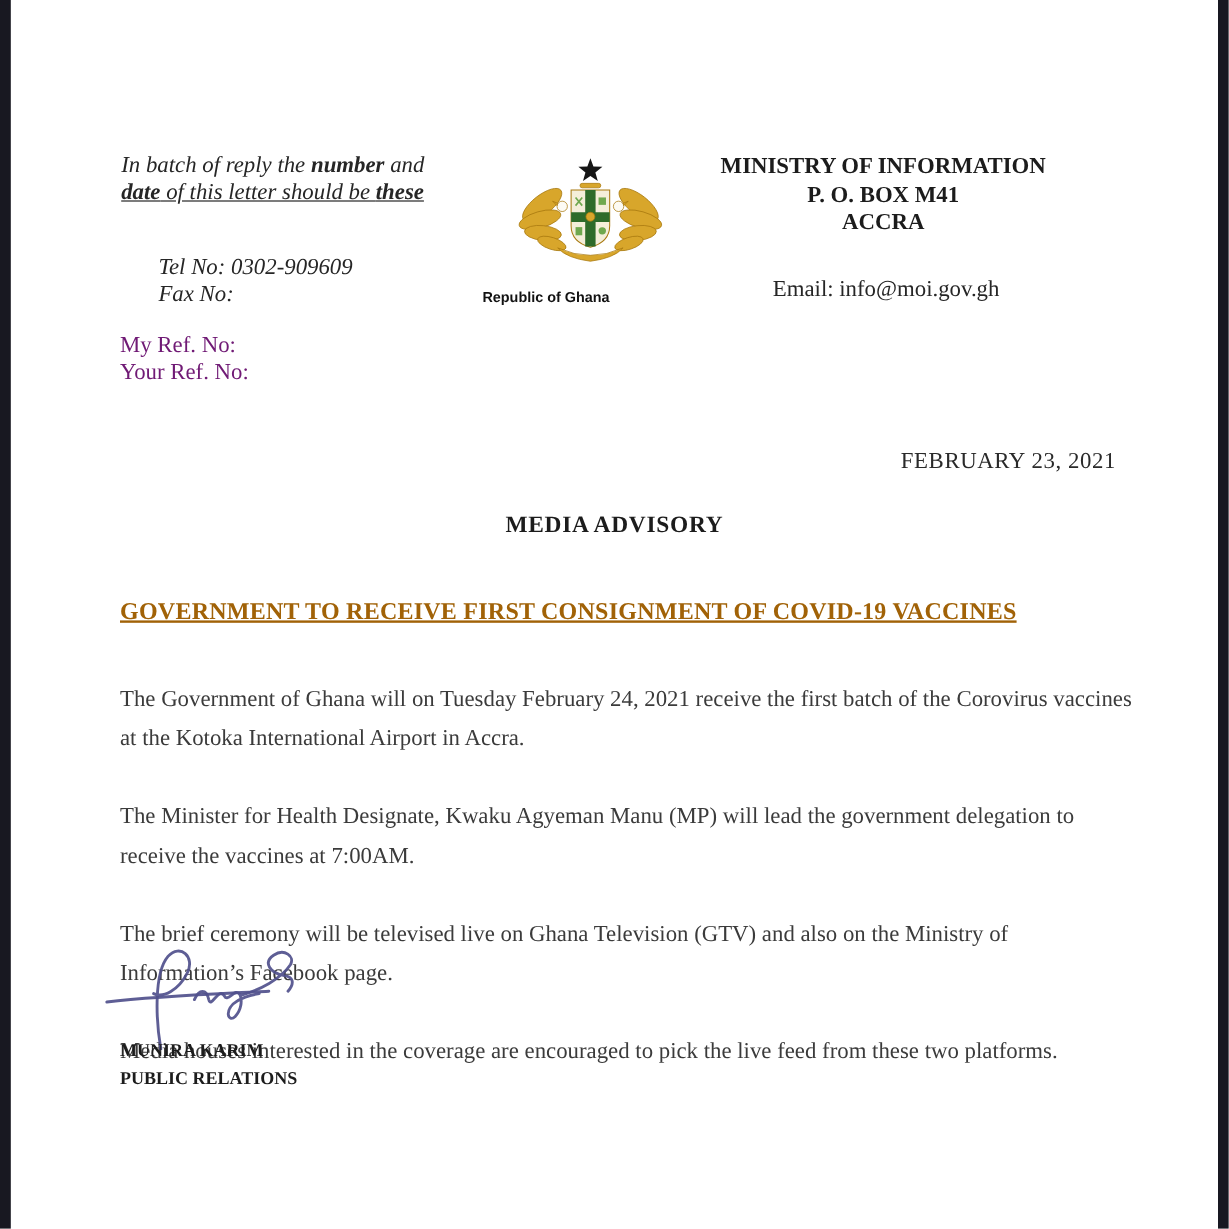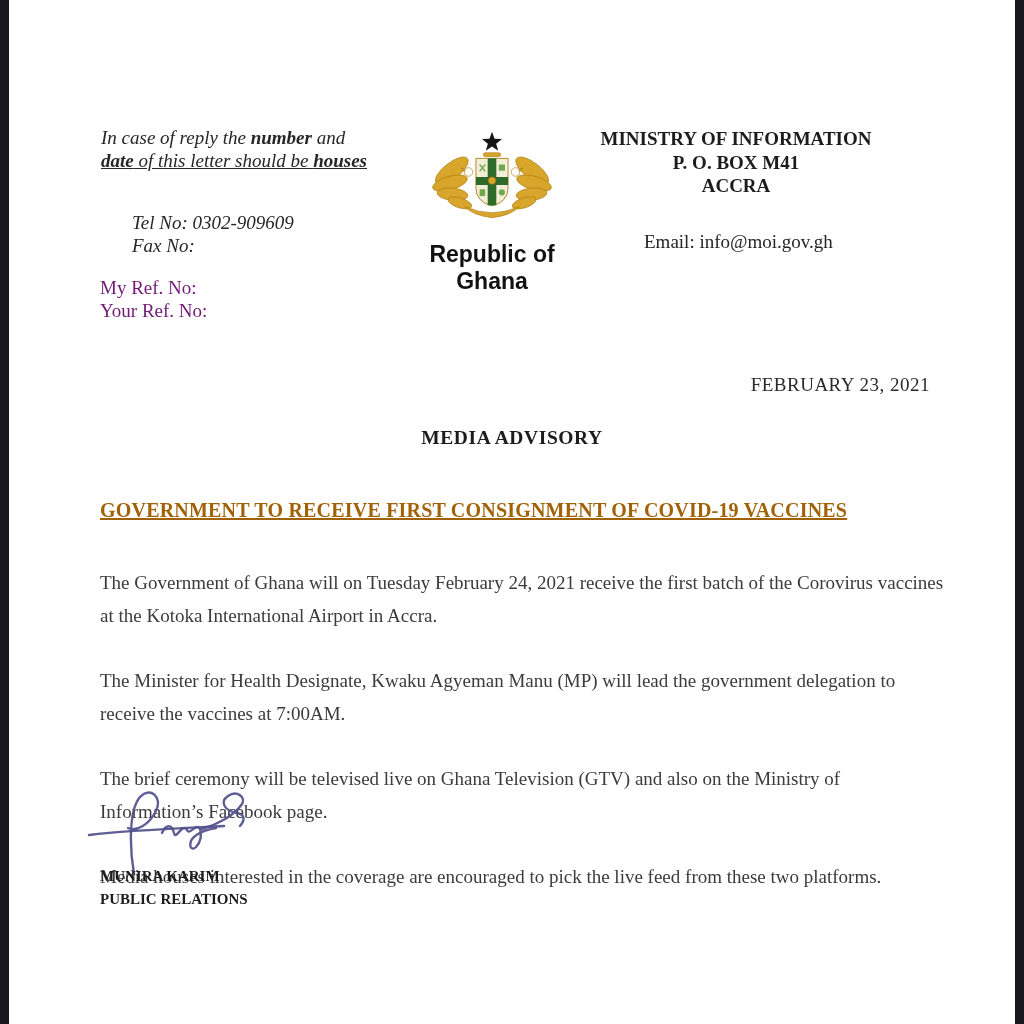--- a/index.html
+++ b/index.html
@@ -30,22 +30,22 @@
 
   .reply-note{position:absolute;left:101px;top:126px;font-style:italic;font-size:19px;line-height:23px;color:#262626;}
   .reply-note b{font-weight:bold;font-style:italic;}
   .reply-note .underlined{text-decoration:underline;}
 
   .tel-block{position:absolute;left:100px;top:211px;font-style:italic;font-size:19px;line-height:23px;color:#262626;margin-left:32px;}
   .ref-block{position:absolute;left:100px;top:276px;font-size:19px;line-height:23px;color:#701a75;}
 
   .emblem{position:absolute;left:424px;top:121px;width:136px;height:118px;}
   .emblem-caption{
-    position:absolute;left:402px;top:241px;width:180px;text-align:center;
-    font-family:"Liberation Sans", sans-serif;font-weight:bold;font-size:23px;color:#121212;
+    position:absolute;left:402px;top:241px;width:180px;
+    font-family:"Liberation Sans", sans-serif;font-weight:bold;font-size:12px;color:#121212;
   }
 
   .ministry{position:absolute;left:594px;top:127px;width:284px;text-align:center;
     font-weight:bold;font-size:19px;line-height:23.5px;color:var(--ink-bold);}
   .email{position:absolute;left:644px;top:231px;font-size:19px;color:#262626;}
 
   .letter-date{position:absolute;right:94px;top:374px;font-size:19px;letter-spacing:.5px;color:#2a2a2a;}
   .advisory{position:absolute;left:0;right:0;top:427px;text-align:center;
     font-weight:bold;font-size:19.5px;letter-spacing:.6px;color:var(--ink-bold);}
   .headline{position:absolute;left:100px;top:499px;font-weight:bold;font-size:20px;
@@ -67,22 +67,22 @@
   .black-star{fill:var(--emblem-black);}
   .white-bit{fill:#fdfbf4;stroke:var(--emblem-gold-dark);stroke-width:1;}
 </style>
 </head>
 <body>
 
 <div class="edge left"></div>
 <div class="edge right"></div>
 
 <div class="reply-note">
-  <div><span>In case of reply the </span><b>number</b><span> and</span></div>
-  <div class="underlined"><b>date</b><span> of this letter should be </span><b>houses</b></div>
+  <div><span>In batch of reply the </span><b>number</b><span> and</span></div>
+  <div class="underlined"><b>date</b><span> of this letter should be </span><b>these</b></div>
 </div>
 
 <div class="tel-block">
   <div>Tel No: 0302-909609</div>
   <div>Fax No:</div>
 </div>
 
 <div class="ref-block">
   <div>My Ref. No:</div>
   <div>Your Ref. No:</div>

